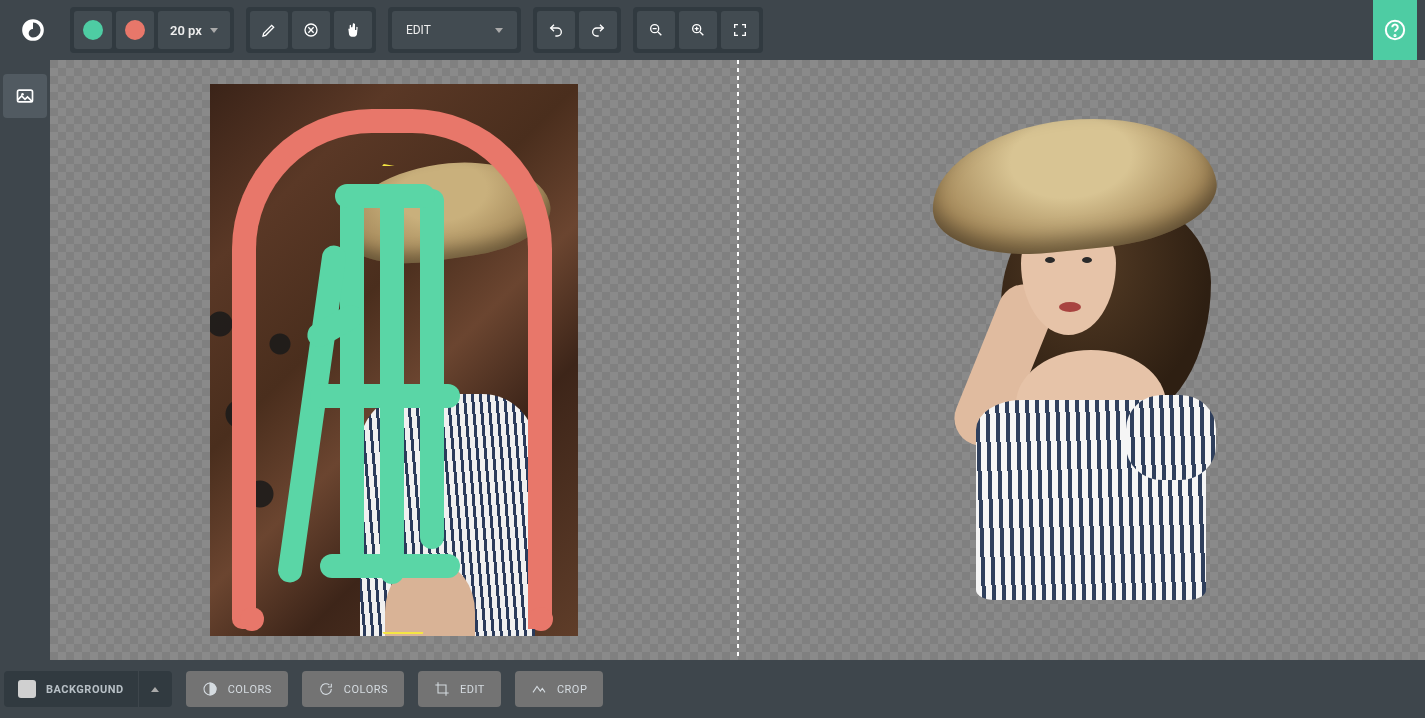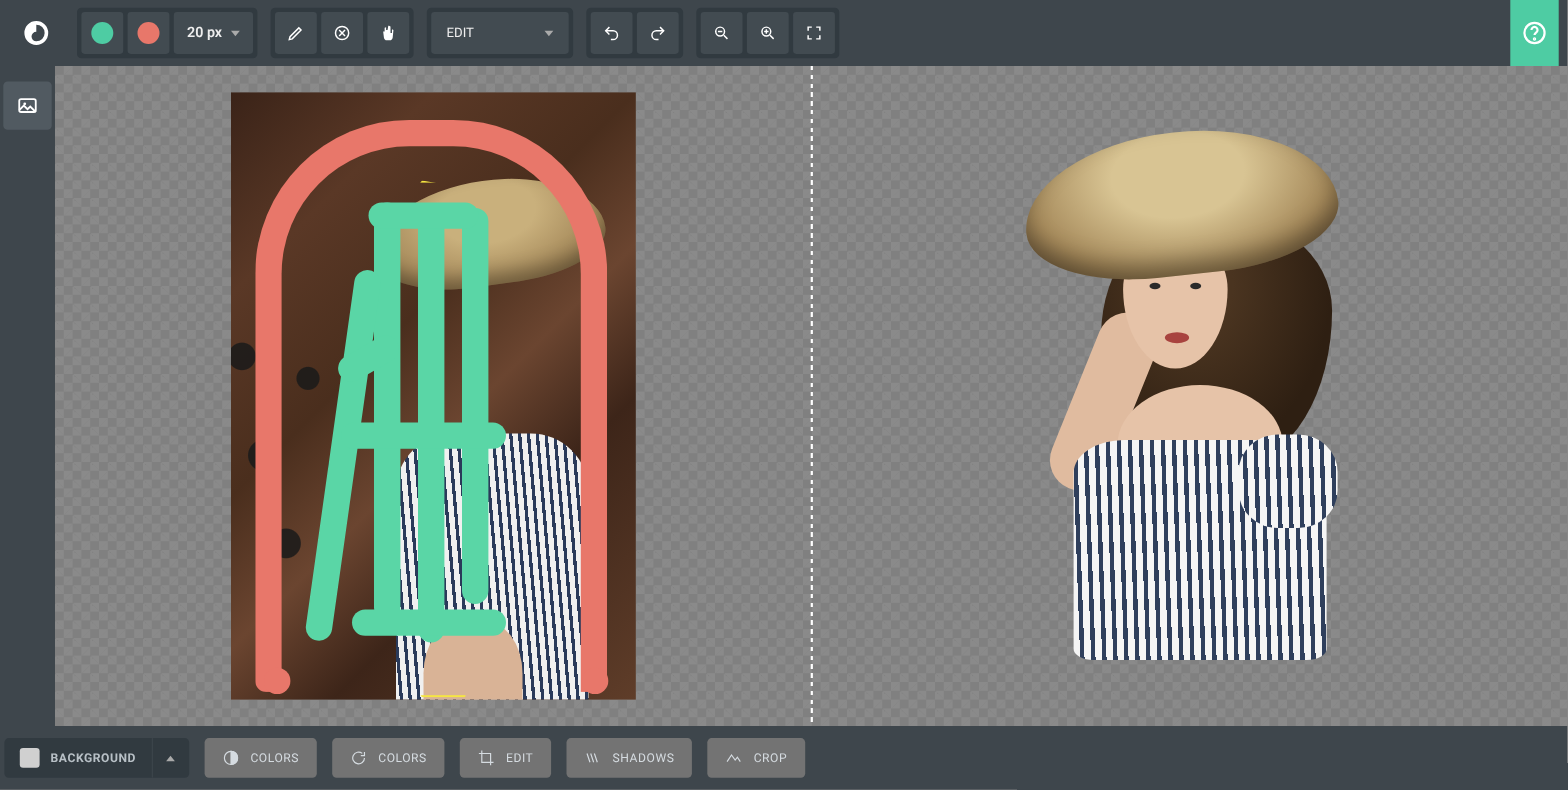--- a/index.html
+++ b/index.html
@@ -585,26 +585,20 @@
     <span>COLORS</span>
   </div>
 
   <div class="footer-btn">
     <svg class="icon-w" viewBox="0 0 24 24">
         <path d="M6 2v16h16M2 6h16v16"></path>
       </svg>
     <span>EDIT</span>
   </div>
 
-  <div class="footer-btn">
-    <svg class="icon-w" viewBox="0 0 24 24">
-        <path d="M4 6l4 12M9 6l4 12M14 6l4 12"></path>
-      </svg>
-    <span>SHADOWS</span>
-  </div>
 
   <div class="footer-btn">
     <svg class="icon-w" viewBox="0 0 24 24">
         <path d="M3 17l6-9 5 7 3-4 4 6"></path>
       </svg>
     <span>CROP</span>
   </div>
 </div>
 
 </body></html>

